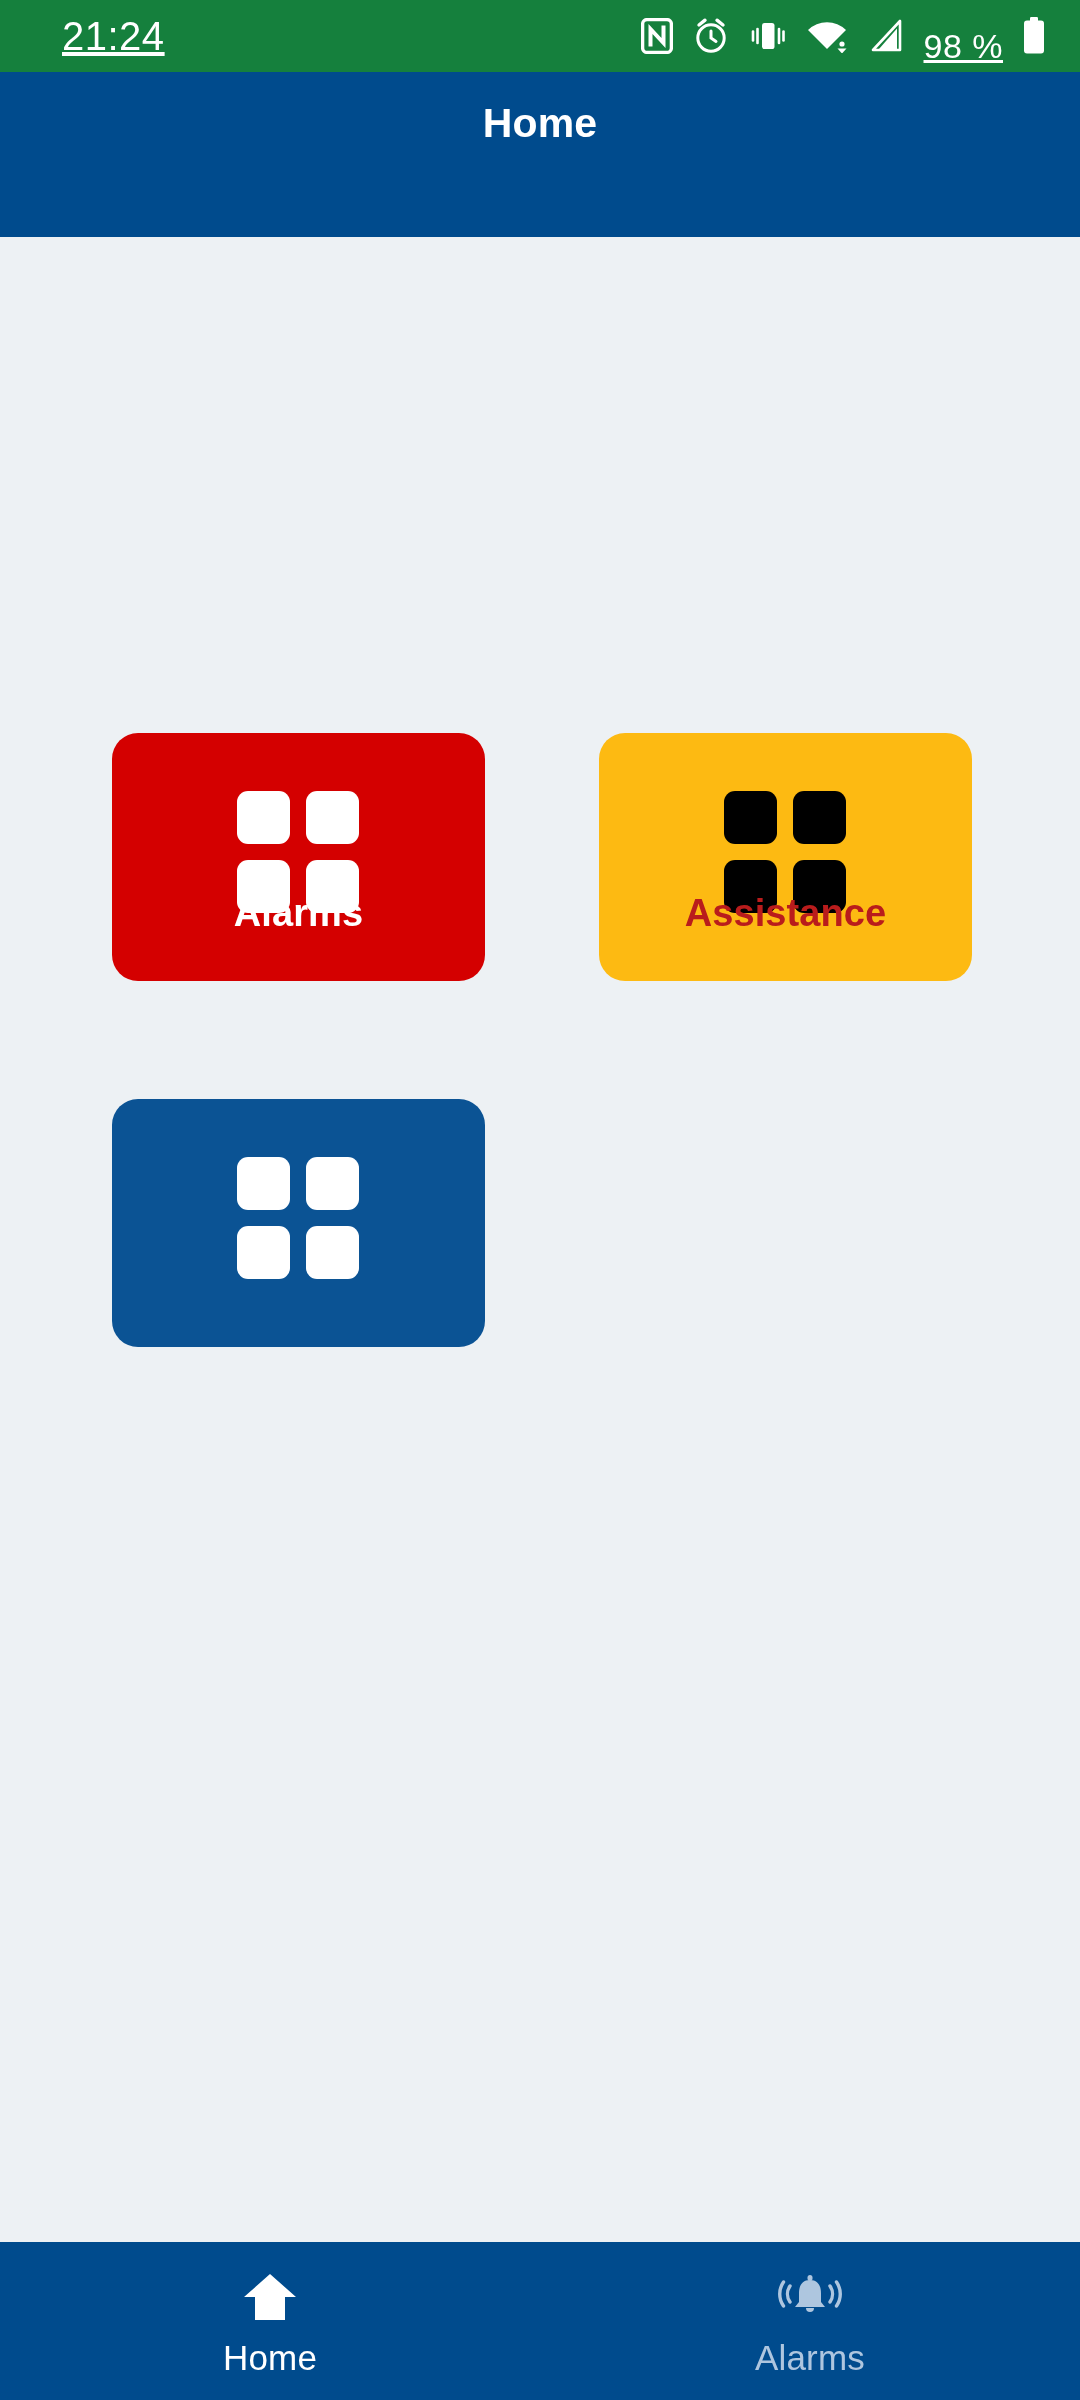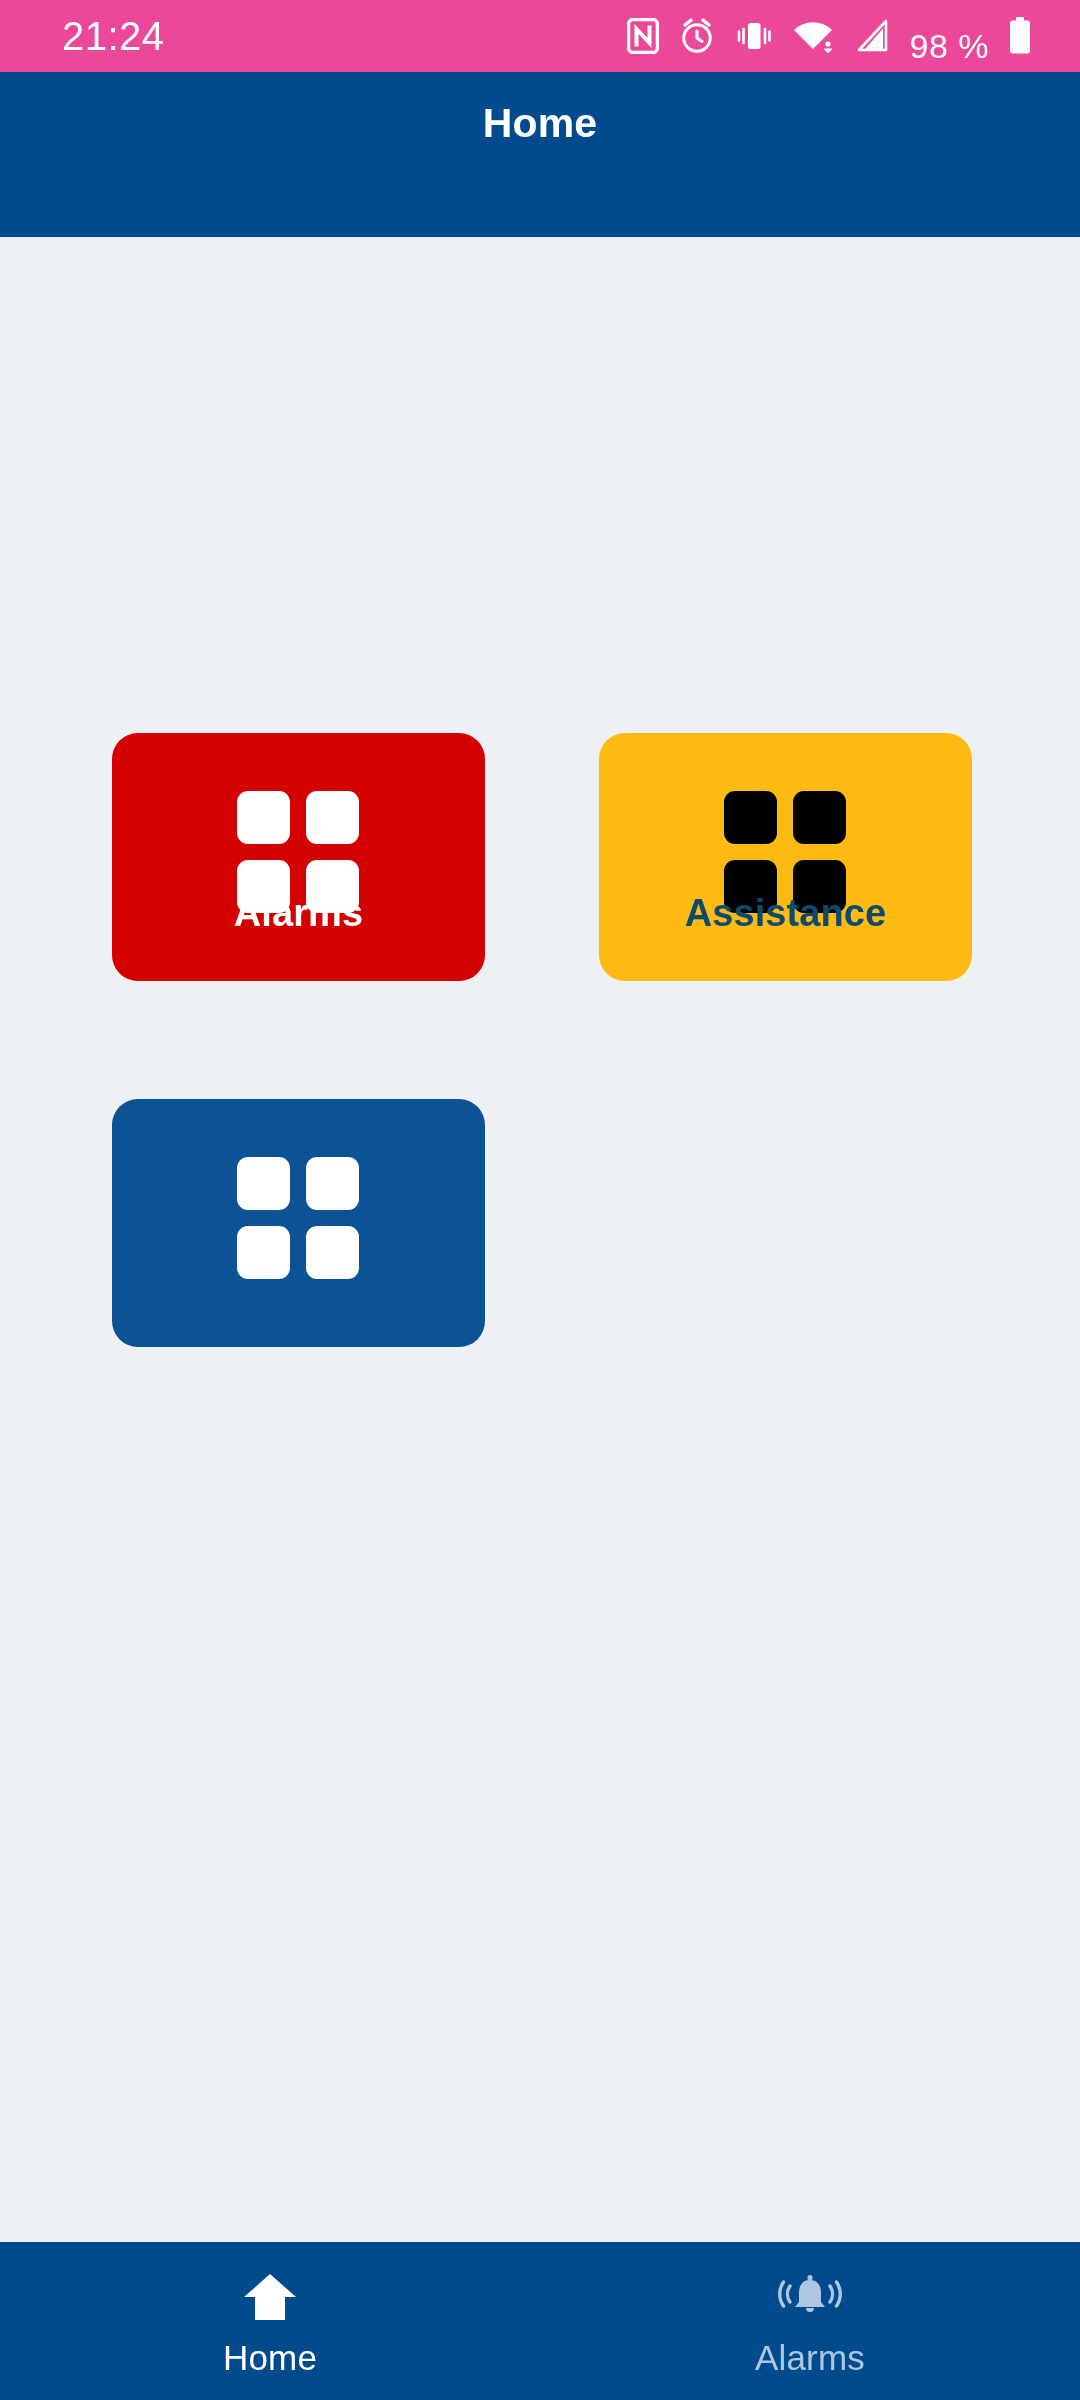--- a/index.html
+++ b/index.html
@@ -12,24 +12,25 @@
   #app {
     position:relative;
     width:1080px; height:2400px;
     display:flex; flex-direction:column;
     background:#EDF1F4;
   }
 
   
   .statusbar {
     height:72px; flex:0 0 72px;
-    background:#ec4899;
+    background:#15803d;
     display:flex; align-items:center;
-    padding:0 48px 0 62px;
+    padding:0 34px 0 62px;
     color:#FFFFFF;
+    text-decoration:underline;
   }
   .status-time {
     font-size:40px; font-weight:400;
     letter-spacing:0.5px; line-height:1;
   }
   .status-right {
     margin-left:auto;
     display:flex; align-items:center; gap:19px;
   }
   .sicon { display:block; }
@@ -82,21 +83,21 @@
     text-align:center;
     font-size:38px; font-weight:700;
     letter-spacing:0.1px;
   }
   .tile-icon { width:124px; height:124px; display:block; }
 
   .tile.red    { background:#D40000; }
   .tile.amber  { background:#FDBA12; }
   .tile.blue   { background:#0B5394; }
   .label-white { color:#FFFFFF; }
-  .label-black { color:#0c4a6e; }
+  .label-black { color:#b91c1c; }
 
   
   .grid4 {
     width:124px; height:124px;
     display:grid;
     grid-template-columns:53px 53px;
     grid-template-rows:53px 53px;
     gap:16px;
   }
   .grid4 span { border-radius:11px; display:block; }

